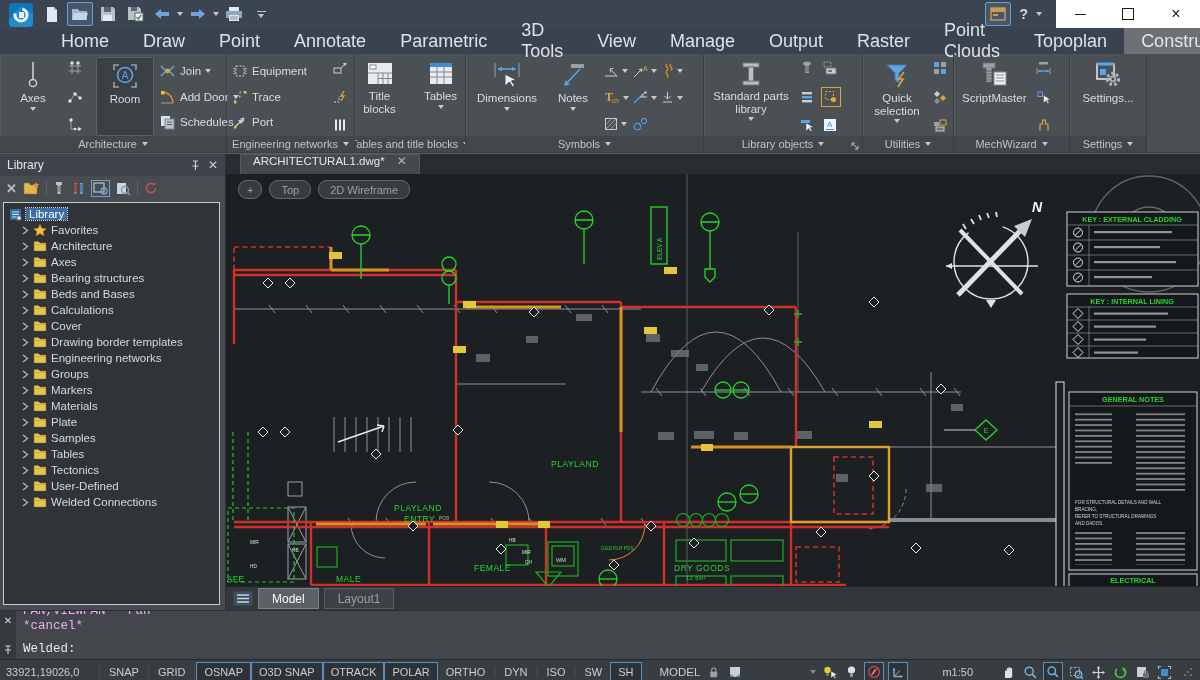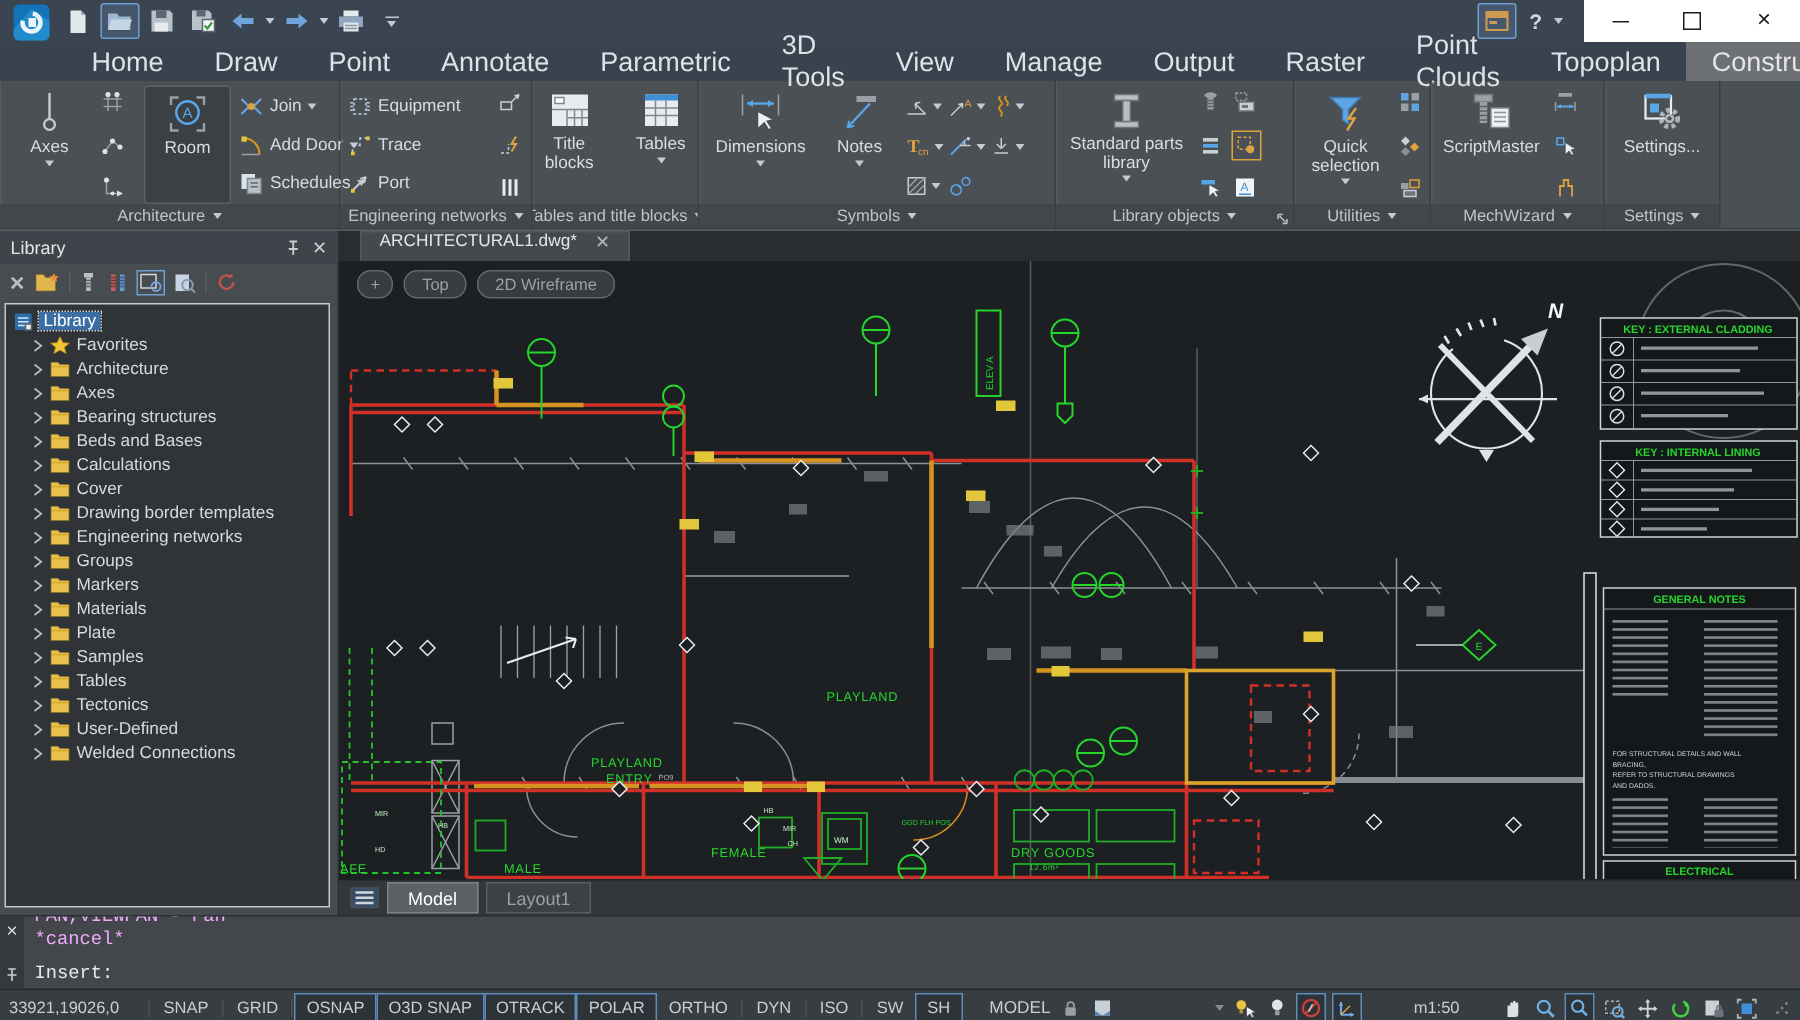--- a/index.html
+++ b/index.html
@@ -1155,21 +1155,21 @@
       <span style="font-size:10px;">✕</span>
       <svg width="8" height="10" viewBox="0 0 8 10">
           <path d="M1.5 1h5M4 1v4M1 5h6M4 5v4" stroke="#c9ced3" stroke-width="1.1"></path>
         </svg>
     </div>
     <div class="cmdbody">
       <div class="cmdhist">
         <div style="margin-top:-7px">PAN,VIEWPAN - Pan</div>
         <div>*cancel*</div>
       </div>
-      <div class="cmdprompt">Insert:</div>
+      <div class="cmdprompt">Welded:</div>
     </div>
   </div>
 
   <div class="status">
     <span class="coords">33921,19026,0</span>
     <span class="ssep"></span>
     <span class="tog">SNAP</span>
       <span class="ssep"></span>
     <span class="tog">GRID</span>
       <span class="ssep"></span>

